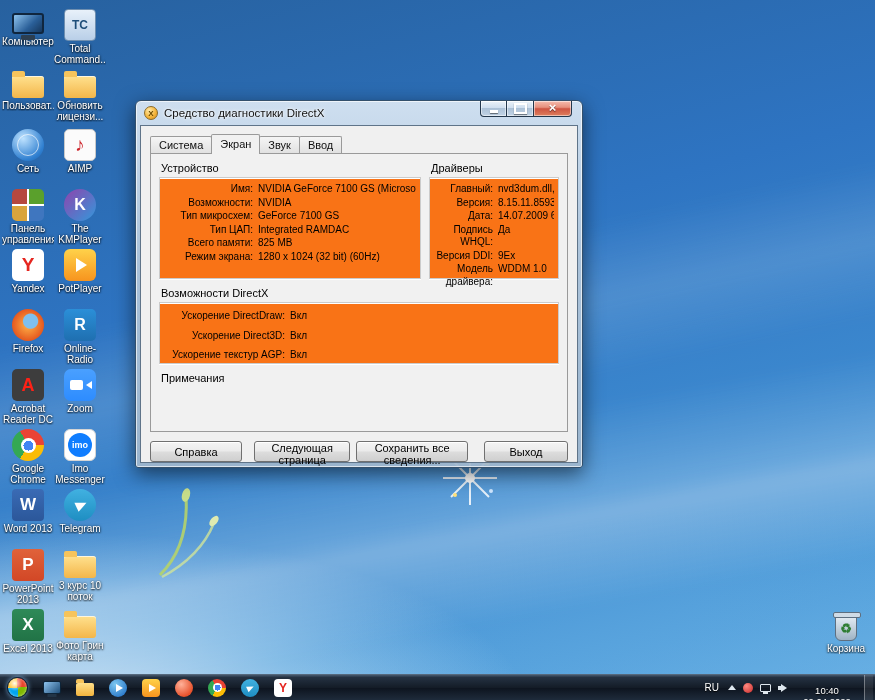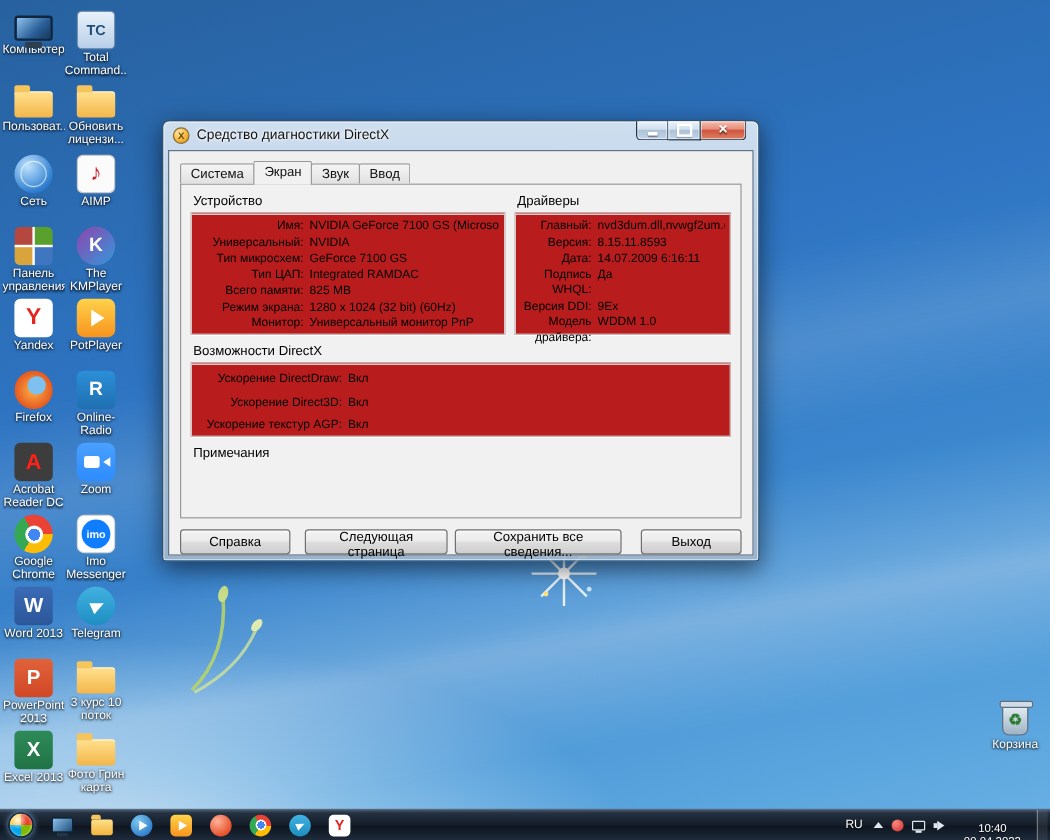--- a/index.html
+++ b/index.html
@@ -63,23 +63,23 @@
 .i-zoom::before{content:"";position:absolute;left:6px;top:11px;width:13px;height:10px;background:#fff;border-radius:2px;}
 .i-zoom::after{content:"";position:absolute;right:4px;top:12px;width:0;height:0;border-top:4px solid transparent;border-bottom:4px solid transparent;border-right:6px solid #fff;}
 .i-imo{background:#fff;border-radius:6px;border:1px solid #d5d5d5;}
 .i-imo::after{content:"imo";width:24px;height:24px;border-radius:50%;background:#0f7dff;color:#fff;font-size:9px;display:flex;align-items:center;justify-content:center;}
 .i-telegram{border-radius:50%;background:linear-gradient(#41b1e1,#1e8ec2);}
 .i-telegram::after{content:"";width:0;height:0;border-top:5px solid transparent;border-bottom:5px solid transparent;border-left:11px solid #fff;transform:rotate(-25deg);margin-left:2px;}
 .i-bin{width:22px;height:26px;margin-top:4px;border-radius:3px 3px 6px 6px;border:1px solid #5e6f80;
  background:linear-gradient(#e6eef5,#9fb3c4);}
 .i-bin::before{content:"";position:absolute;top:-4px;left:-3px;width:26px;height:4px;border-radius:2px;background:#cfdbe6;border:1px solid #5e6f80;}
 .i-bin::after{content:"♻";position:absolute;left:50%;top:50%;transform:translate(-50%,-50%);color:#2e7d32;font-size:13px;}
-.binpos{position:absolute;left:820px;top:580px;}
-
-.win{position:absolute;left:135px;top:100px;width:498px;height:368px;border:1px solid #33506c;border-radius:6px 6px 3px 3px;
+.binpos{position:absolute;left:820px;top:608px;}
+
+.win{position:absolute;left:135px;top:100px;width:448px;height:368px;border:1px solid #33506c;border-radius:6px 6px 3px 3px;
  background:linear-gradient(180deg,rgba(215,229,243,.95),rgba(178,199,219,.93) 45%,rgba(160,183,205,.93));
  box-shadow:0 6px 20px rgba(0,0,0,.55), inset 0 0 0 1px rgba(255,255,255,.65);}
 .titlebar{height:24px;display:flex;align-items:center;padding:0 8px;}
 .win-ico{width:14px;height:14px;border-radius:50%;flex:none;margin-right:6px;border:1px solid #8a6a28;position:relative;
  background:radial-gradient(circle at 35% 30%,#ffe9a8,#f5b63c 55%,#d18a1f);}
 .win-ico::after{content:"X";position:absolute;inset:0;display:flex;align-items:center;justify-content:center;font-size:8px;font-weight:bold;color:#6b4a00;}
 .win-title{font-size:11.5px;color:#111;text-shadow:0 0 4px #fff,0 0 2px #fff;white-space:nowrap;}
 .caps{position:absolute;top:0;right:10px;display:flex;z-index:6;}
 .cap{width:27px;height:16px;border:1px solid #24384d;border-top:none;display:flex;align-items:center;justify-content:center;
  background:linear-gradient(rgba(255,255,255,.6),rgba(212,226,240,.4) 45%,rgba(125,152,180,.4) 50%,rgba(185,203,222,.5));
@@ -92,21 +92,21 @@
  background:linear-gradient(#f6bcae,#e7907d 42%,#cf5542 52%,#de7f5e);}
 .cap-close::after{content:"×";color:#fff;font-size:13px;font-weight:bold;line-height:1;margin-top:-2px;text-shadow:0 1px 1px rgba(0,0,0,.5);}
 .winbody{position:absolute;left:4px;right:4px;top:24px;bottom:4px;background:#f0f0f0;border:1px solid #5f7489;padding:7px 9px;}
 .tabs{display:flex;align-items:flex-end;height:20px;position:relative;z-index:2;}
 .tab{height:17px;line-height:16px;padding:0 8px;font-size:11px;color:#111;background:linear-gradient(#f5f5f5,#e1e1e1);
  border:1px solid #9a9a9a;border-bottom:none;border-radius:2px 2px 0 0;}
 .tab + .tab{margin-left:-1px;}
 .tab.active{height:20px;line-height:19px;background:#f1f1f1;margin-bottom:-1px;z-index:3;}
 .panel{border:1px solid #9a9a9a;background:#f1f1f1;padding:6px 8px 4px 8px;height:279px;position:relative;z-index:1;}
 .gtitle{font-size:11px;color:#000;margin:2px 0 3px 2px;}
-.gbox{border:1px solid #cbcbcb;background:#b91c1c;box-shadow:0 1px 0 #fff, inset 0 1px 0 #fff;}
+.gbox{border:1px solid #cbcbcb;background:#f97316;box-shadow:0 1px 0 #fff, inset 0 1px 0 #fff;}
 .cols{display:flex;gap:8px;}
 .colL{width:262px;flex:none;}
 .colR{flex:1;min-width:0;}
 .colL .gbox,.colR .gbox{height:102px;padding:5px 4px;}
 .row{display:flex;font-size:10px;line-height:12.5px;margin-bottom:1px;color:#000;}
 .row .lbl{text-align:right;padding-right:5px;flex:none;}
 .colL .lbl{width:94px;}
 .colL .val{white-space:nowrap;overflow:hidden;min-width:0;flex:1;}
 .colR .lbl{width:64px;}
 .colR .val{white-space:nowrap;overflow:hidden;min-width:0;flex:1;}
@@ -307,42 +307,38 @@
       <div class="panel">
         <div class="cols">
           <div class="colL">
             <div class="gtitle">Устройство</div>
             <div class="gbox">
               <div class="row">
                   <span class="lbl">Имя:</span>
                   <span class="val">NVIDIA GeForce 7100 GS (Microsoft Corporation -</span>
                 </div>
               <div class="row">
-                  <span class="lbl">Универсальный:</span>
+                  <span class="lbl">Возможности:</span>
                   <span class="val">NVIDIA</span>
                 </div>
               <div class="row">
                   <span class="lbl">Тип микросхем:</span>
                   <span class="val">GeForce 7100 GS</span>
                 </div>
               <div class="row">
                   <span class="lbl">Тип ЦАП:</span>
                   <span class="val">Integrated RAMDAC</span>
                 </div>
               <div class="row">
                   <span class="lbl">Всего памяти:</span>
                   <span class="val">825 MB</span>
                 </div>
               <div class="row">
                   <span class="lbl">Режим экрана:</span>
                   <span class="val">1280 x 1024 (32 bit) (60Hz)</span>
-                </div>
-              <div class="row">
-                  <span class="lbl">Монитор:</span>
-                  <span class="val">Универсальный монитор PnP</span>
                 </div>
             </div>
           </div>
           <div class="colR">
             <div class="gtitle">Драйверы</div>
             <div class="gbox">
               <div class="row">
                   <span class="lbl">Главный:</span>
                   <span class="val">nvd3dum.dll,nvwgf2um.dll</span>
                 </div>

